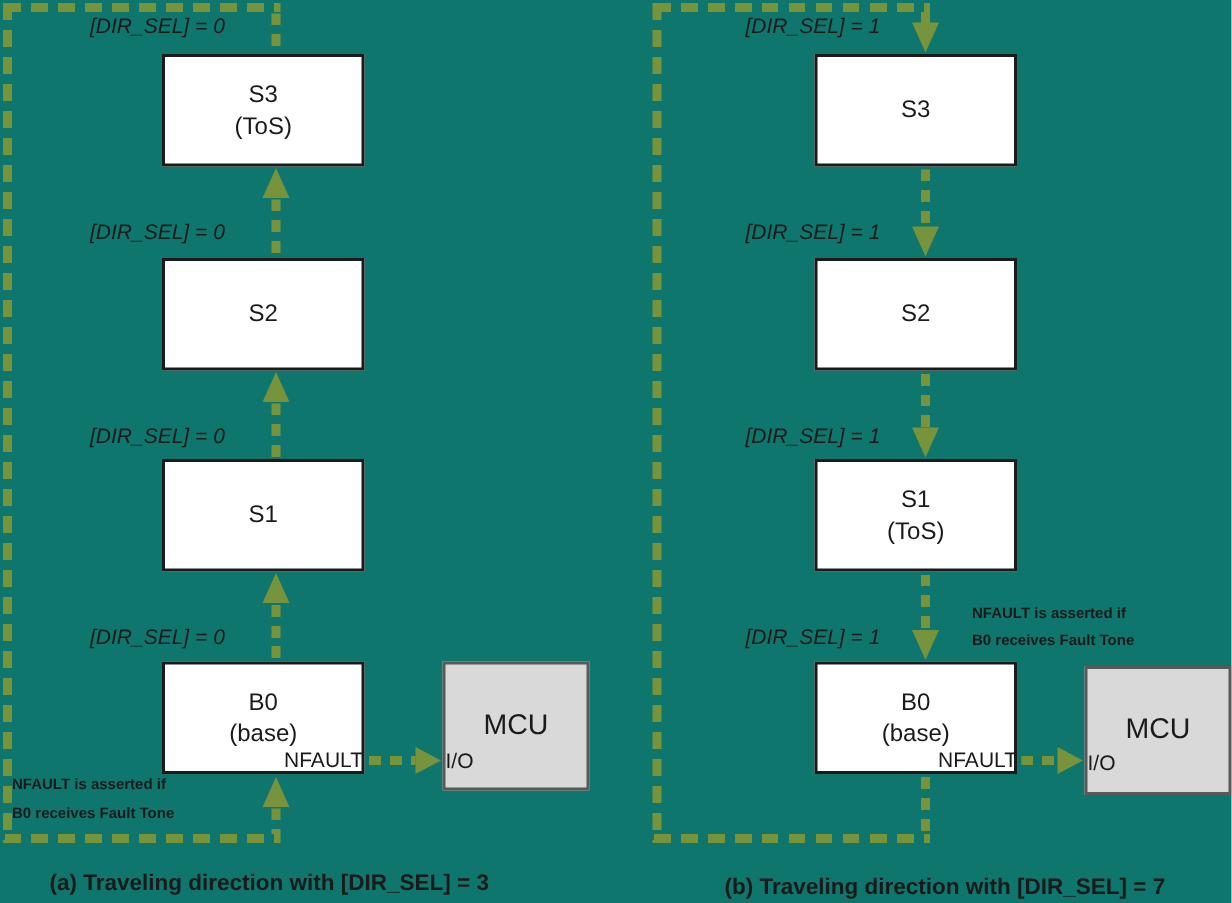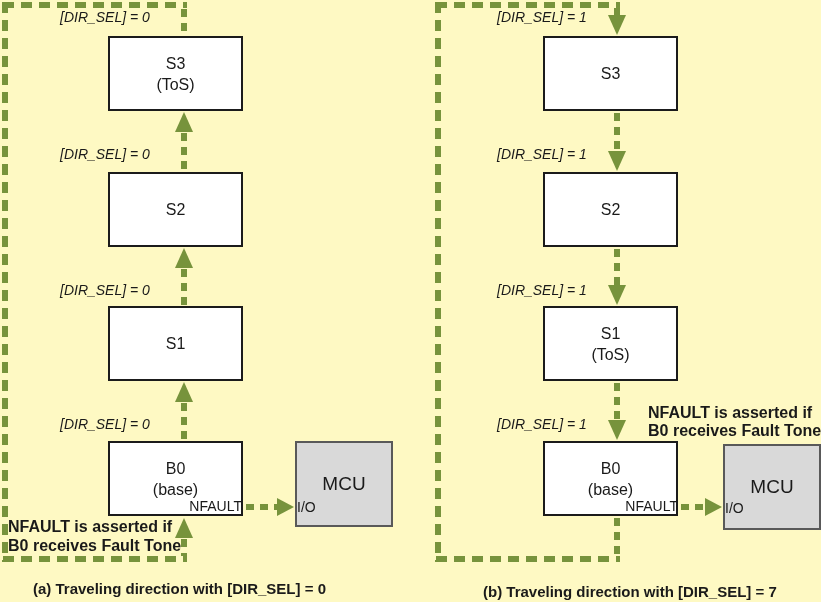--- a/index.html
+++ b/index.html
@@ -1,19 +1,19 @@
 <!DOCTYPE html>
 <html><head>
 <meta charset="utf-8">
 <style>
   :root { --g: #77933C; }
   * { box-sizing: border-box; }
   html,body { margin:0; padding:0; background:#ffffff; }
   #stage {
-    position: relative; width: 821px; height: 602px; background:#fef9c3;
+    position: relative; width: 821px; height: 602px; background:#0f766e;
     font-family: "Liberation Sans", sans-serif; color:#1a1a1a; overflow:hidden;
   }
   .abs { position:absolute; }
 
   
   .hdash { height:6px; background-image: repeating-linear-gradient(90deg, var(--g) 0 11px, transparent 11px 18px); }
   .vdash { width:6px;  background-image: repeating-linear-gradient(180deg, var(--g) 0 11px, transparent 11px 18px); }
   .vdash-s { width:6px; background-image: repeating-linear-gradient(180deg, var(--g) 0 8px, transparent 8px 14px); }
   .hdash-s { height:6px; background-image: repeating-linear-gradient(90deg, var(--g) 0 8px, transparent 8px 14px); }
 
@@ -28,21 +28,21 @@
     display:flex; flex-direction:column; align-items:center; justify-content:center;
     font-size:16px; line-height:21px; text-align:center;
   }
   .mcu {
     width:98px; height:86px; background:#D9D9D9; border:2px solid #595959;
     display:flex; align-items:center; justify-content:center; font-size:19px;
   }
   .dirlabel { font-style:italic; font-size:14px; white-space:nowrap; }
   .siglabel { font-size:14px; white-space:nowrap; }
   .iolabel  { font-size:14px; white-space:nowrap; }
-  .note     { font-weight:bold; font-size:16px; white-space:nowrap;text-align:right; }
+  .note     { font-weight:bold; font-size:10px; white-space:nowrap;text-align:right; }
   .caption  { font-weight:bold; font-size:15px; white-space:nowrap; }
   .ralign   { width:96px; text-align:right; }
 </style>
 </head>
 <body>
 
 <div id="stage">
 
   <div>
 
@@ -88,21 +88,21 @@
     <div class="abs arr-right" style="left:277px; top:498px;"></div>
 
     <div class="abs mcu" style="left:295px; top:441px;">
       <span>MCU</span>
     </div>
     <div class="abs iolabel" style="left:297px; top:499px;">I/O</div>
 
     <div class="abs note" style="left:8px; top:518px;">NFAULT is asserted if</div>
     <div class="abs note" style="left:8px; top:537px;">B0 receives Fault Tone</div>
 
-    <div class="abs caption" style="left:33px; top:580px;">(a) Traveling direction with [DIR_SEL] = 0</div>
+    <div class="abs caption" style="left:33px; top:580px;">(a) Traveling direction with [DIR_SEL] = 3</div>
   </div>
 
   <div>
 
     <div class="abs hdash" style="left:436px; top:2px;   width:184px;"></div>
     <div class="abs vdash" style="left:435px; top:2px;   height:560px;"></div>
     <div class="abs hdash" style="left:436px; top:556px; width:184px;"></div>
 
     <div class="abs vdash-s" style="left:614px; top:8px;  height:8px;"></div>
     <div class="abs arr-down" style="left:608px; top:15px;"></div>

